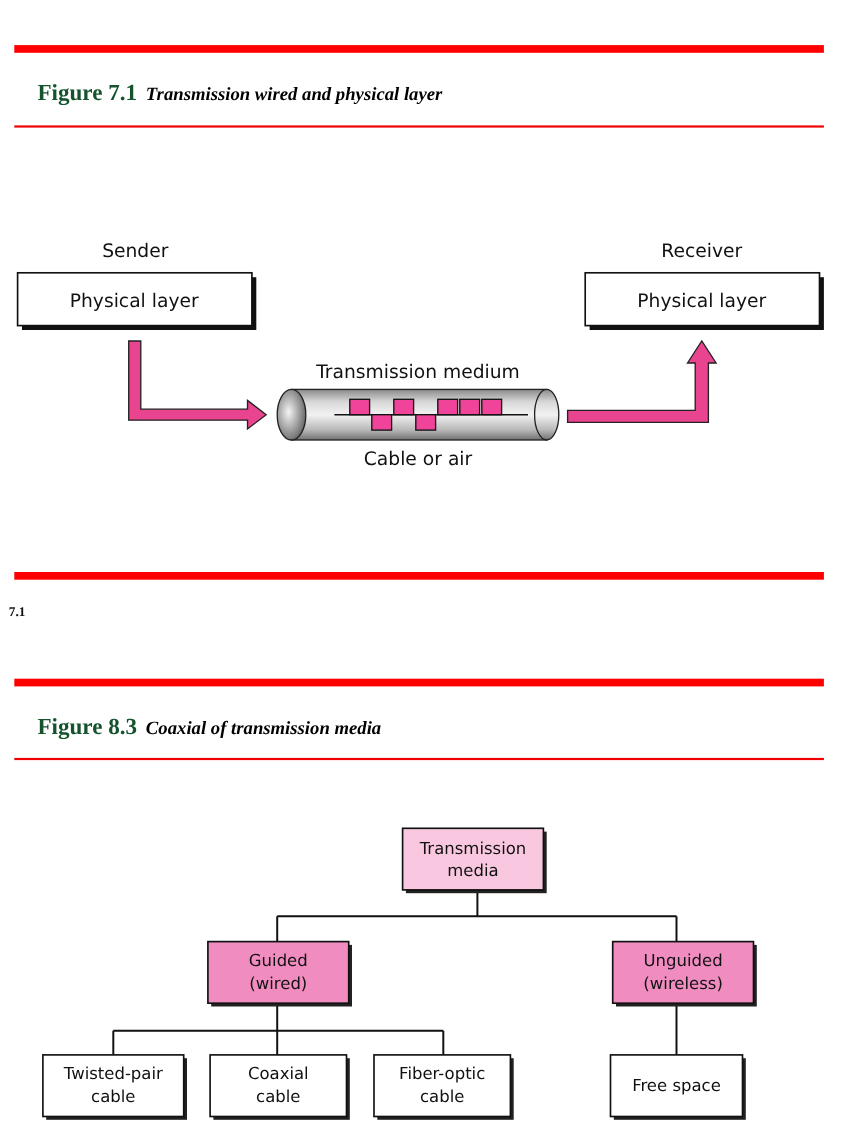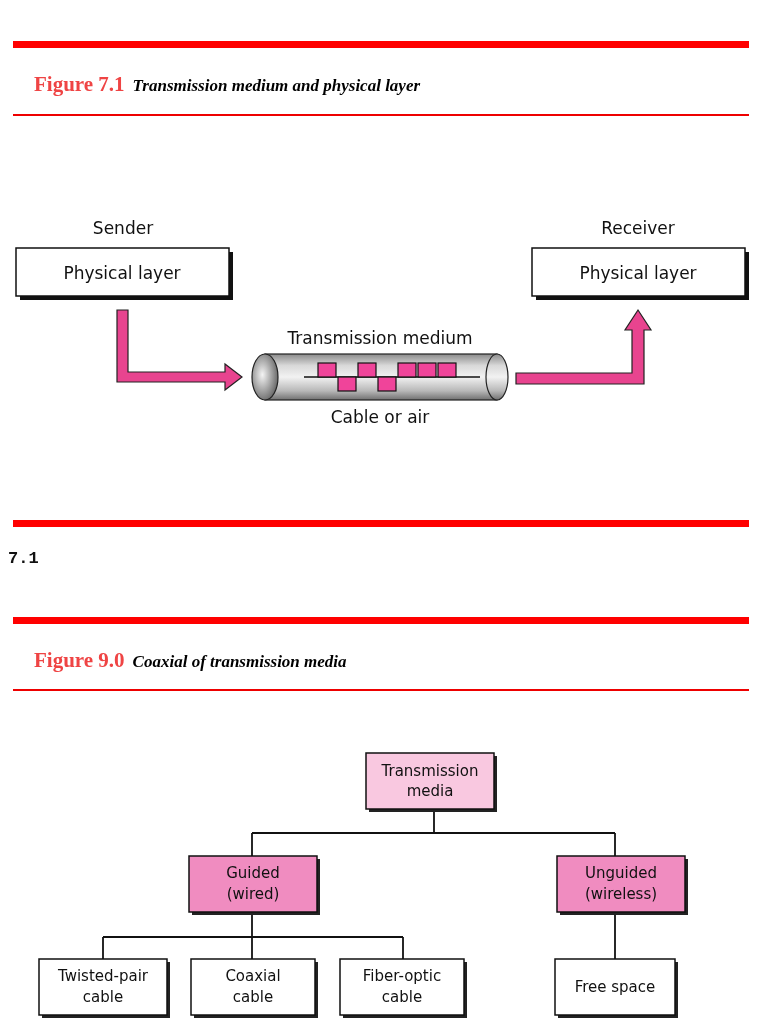--- a/index.html
+++ b/index.html
@@ -1,30 +1,30 @@
 <!DOCTYPE html>
 <html><head>
 <meta charset="utf-8">
 <style>
   html, body { margin:0; padding:0; background:#ffffff; }
   body { width:768px; height:1024px; position:relative; overflow:hidden; font-family:"DejaVu Sans", sans-serif; }
   .rule-thick { position:absolute; left:13px; width:736px; height:7px; background:#ff0000; }
   .rule-thin { position:absolute; left:13px; width:736px; height:2px; background:#ee0000; }
   .fig-caption { position:absolute; left:34px; font-family:"Liberation Serif", serif; white-space:nowrap; }
-  .fig-num { color:#ef4444; font-weight:bold; font-size:21px; }
+  .fig-num { color:#14532d; font-weight:bold; font-size:21px; }
   .fig-title { color:#000; font-style:italic; font-weight:bold; font-size:17px; margin-left:8px; }
-  .section-num { position:absolute; left:8px; top:549px; font-family:Liberation Mono, monospace; font-weight:bold; font-size:17px; color:#111; }
+  .section-num { position:absolute; left:8px; top:549px; font-family:Liberation Serif, serif; font-weight:bold; font-size:12px; color:#111; }
   svg text { font-family:"DejaVu Sans", sans-serif; }
 </style>
 </head>
 <body>
 
 <div class="rule-thick" style="top:41px;"></div>
 <div class="fig-caption" style="top:72px;">
-  <span class="fig-num">Figure 7.1</span><span class="fig-title">Transmission medium and physical layer</span>
+  <span class="fig-num">Figure 7.1</span><span class="fig-title">Transmission wired and physical layer</span>
 </div>
 <div class="rule-thin" style="top:114px;"></div>
 
 <svg width="768" height="520" style="position:absolute;left:0;top:0;">
   <defs>
     <linearGradient id="cyl" x1="0" y1="0" x2="0" y2="1">
       <stop offset="0" stop-color="#8a8a8a"></stop>
       <stop offset="0.25" stop-color="#d8d8d8"></stop>
       <stop offset="0.5" stop-color="#f2f2f2"></stop>
       <stop offset="0.8" stop-color="#b8b8b8"></stop>
@@ -71,21 +71,21 @@
     <rect x="532" y="248" width="213" height="48" fill="#fff" stroke="#111" stroke-width="1.5"></rect>
     <text x="638" y="279" font-size="17" text-anchor="middle" fill="#111">Physical layer</text>
   </g>
 </svg>
 
 <div class="rule-thick" style="top:520px;"></div>
 <div class="section-num">7.1</div>
 
 <div class="rule-thick" style="top:617px;"></div>
 <div class="fig-caption" style="top:648px;">
-  <span class="fig-num">Figure 9.0</span><span class="fig-title">Coaxial of transmission media</span>
+  <span class="fig-num">Figure 8.3</span><span class="fig-title">Coaxial of transmission media</span>
 </div>
 <div class="rule-thin" style="top:689px;"></div>
 
 <svg width="768" height="330" style="position:absolute;left:0;top:700px;">
 
   <g stroke="#111" stroke-width="1.8" fill="none">
     <line x1="434" y1="109" x2="434" y2="133"></line>
     <line x1="252" y1="133" x2="615" y2="133"></line>
     <line x1="252" y1="133" x2="252" y2="156"></line>
     <line x1="615" y1="133" x2="615" y2="156"></line>

